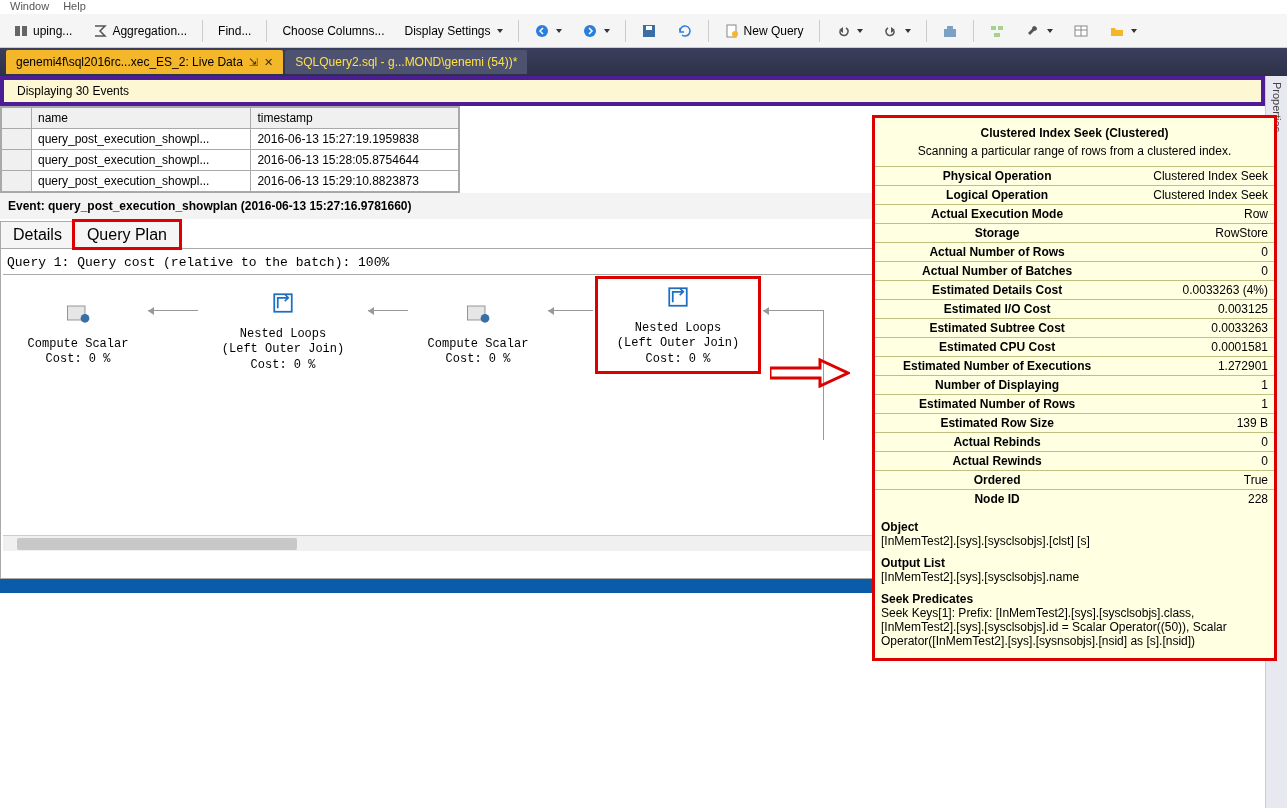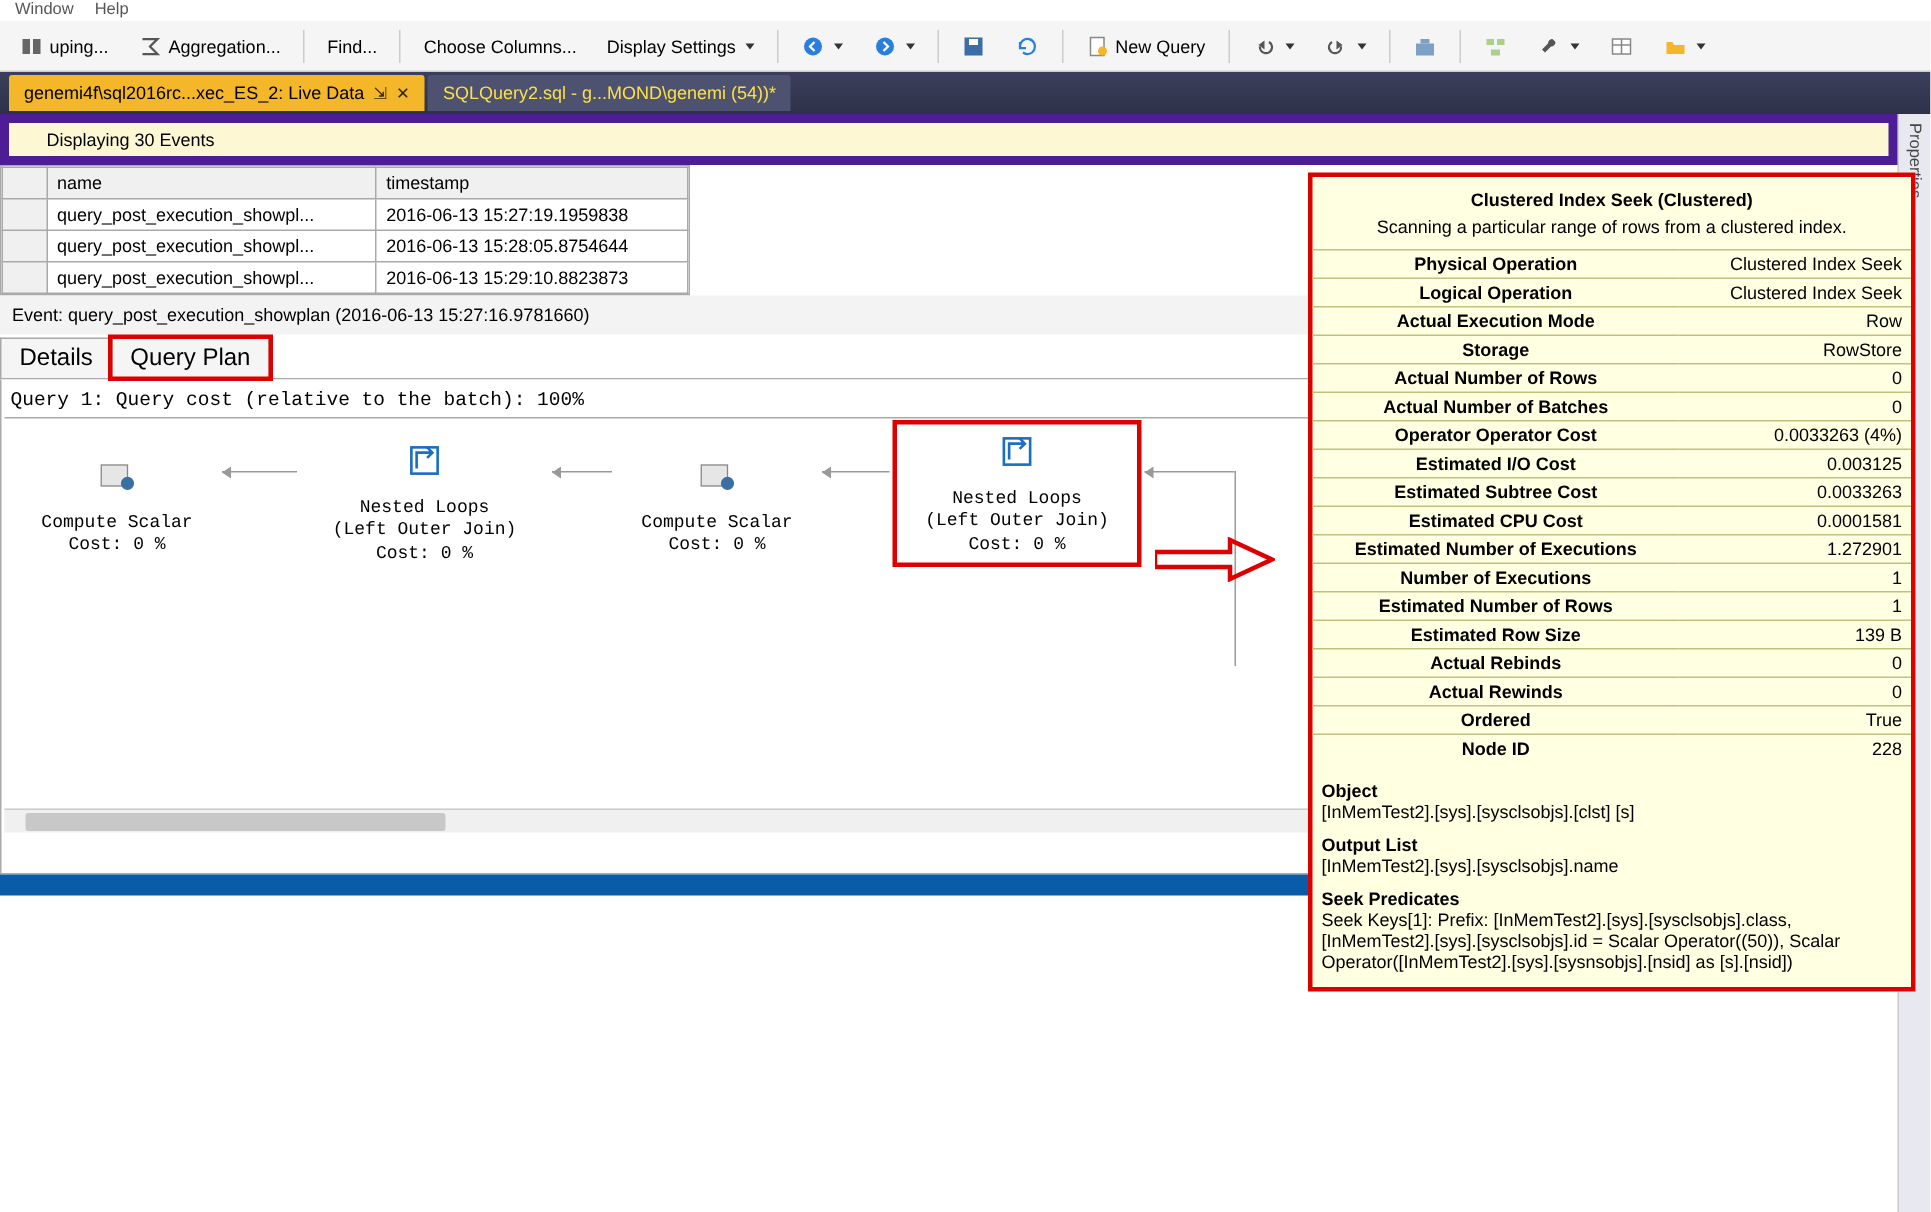--- a/index.html
+++ b/index.html
@@ -92,22 +92,22 @@
     justify-content: center;
     padding-top: 6px;
   }
   .right-slider span {
     writing-mode: vertical-rl;
     font-size: 11px;
     color: #444;
   }
   .events-bar {
     background: #fdf7d3;
-    border: 6px solid #4c1d95;
-    padding: 4px 25px;
+    border: 4px solid #4c1d95;
+    padding: 4px 13px;
     font-size: 12px;
   }
   .grid {
     border: 1px solid #a9a9a9;
     background: #b0b0b0;
     width: 460px;
   }
   .grid table { border-collapse: collapse; width: 100%; background: #fff; }
   .grid th, .grid td {
     border: 1px solid #a9a9a9;
@@ -115,20 +115,21 @@
     font-size: 12px;
     text-align: left;
     background: #fff;
   }
   .grid th { background: #f0f0f0; font-weight: normal; }
   .grid .rowhead { width: 30px; background: #f0f0f0; }
   .event-info {
     padding: 6px 8px;
     font-size: 12px;
     background: #f3f3f3;
+    font-weight: bold;
   }
   .inner-tabs {
     display: flex;
     border-bottom: 1px solid #aaa;
   }
   .inner-tabs .itab {
     padding: 4px 12px;
     background: #f5f5f5;
     border: 1px solid #aaa;
     border-bottom: none;
@@ -499,41 +500,41 @@
         </tr>
         <tr>
           <td>Actual Number of Rows</td>
           <td>0</td>
         </tr>
         <tr>
           <td>Actual Number of Batches</td>
           <td>0</td>
         </tr>
         <tr>
-          <td>Operator Operator Cost</td>
+          <td>Estimated Details Cost</td>
           <td>0.0033263 (4%)</td>
         </tr>
         <tr>
           <td>Estimated I/O Cost</td>
           <td>0.003125</td>
         </tr>
         <tr>
           <td>Estimated Subtree Cost</td>
           <td>0.0033263</td>
         </tr>
         <tr>
           <td>Estimated CPU Cost</td>
           <td>0.0001581</td>
         </tr>
         <tr>
           <td>Estimated Number of Executions</td>
           <td>1.272901</td>
         </tr>
         <tr>
-          <td>Number of Executions</td>
+          <td>Number of Displaying</td>
           <td>1</td>
         </tr>
         <tr>
           <td>Estimated Number of Rows</td>
           <td>1</td>
         </tr>
         <tr>
           <td>Estimated Row Size</td>
           <td>139 B</td>
         </tr>

